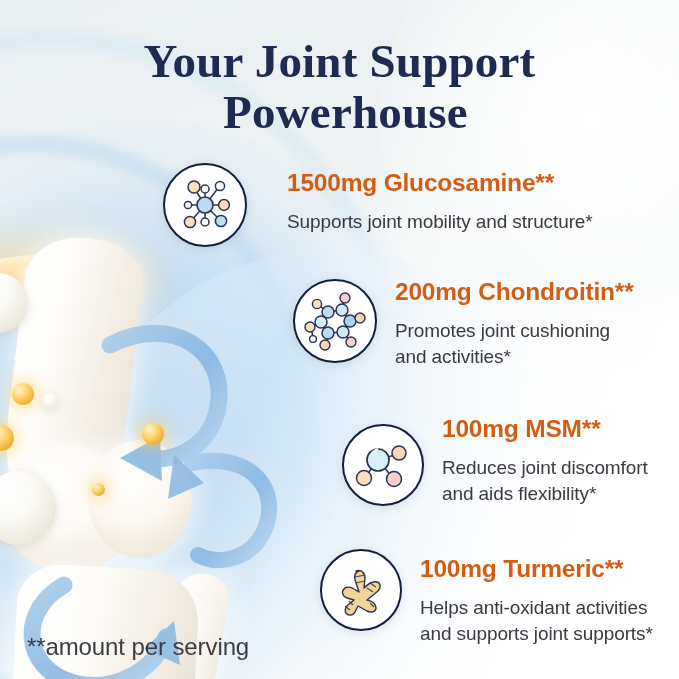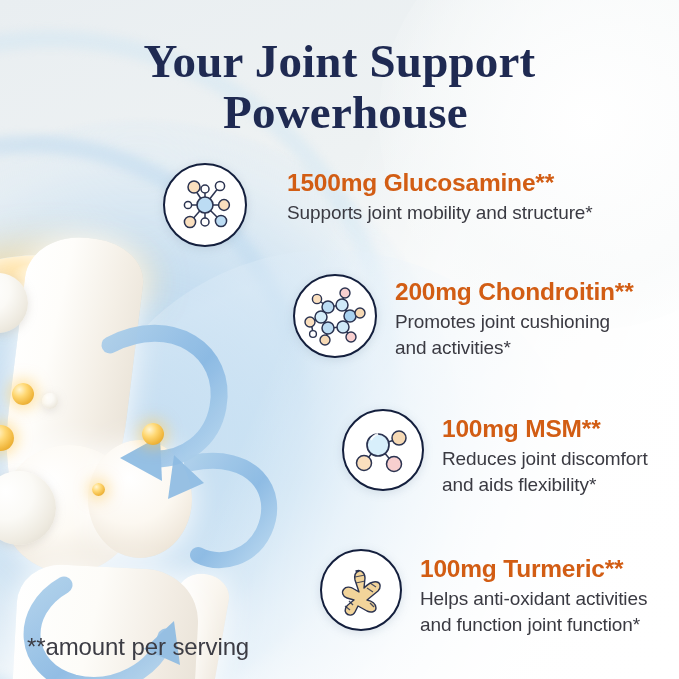--- a/index.html
+++ b/index.html
@@ -114,21 +114,21 @@
     color:#1f2a52;
     letter-spacing:.2px;
     z-index:6;
   }
   .heading .l2 { display:block;padding-left:12px; }
 
   
   .row { position:absolute; display:flex; align-items:flex-start; z-index:7; }
   .row-1 { left:163px; top:163px;gap:22px; }
   .row-2 { left:293px; top:272px;align-items:center; }
-  .row-3 { left:342px; top:409px; }
+  .row-3 { left:342px; top:409px;align-items:flex-end; }
   .row-4 { left:320px; top:549px; }
 
   .badge {
     flex:0 0 auto;
     width:84px; height:84px; border-radius:50%;
     background:#ffffff;
     border:2.2px solid #141f3d;
     display:flex; align-items:center; justify-content:center;
     box-shadow:0 2px 10px rgba(120,140,165,.22);
   }
@@ -137,21 +137,21 @@
   .texts { padding-left:18px; padding-top:6px; }
   .ing-name {
     font-size:24.5px;
     font-weight:700;
     color:#d25d14;
     letter-spacing:-.2px;
     white-space:nowrap;
     line-height:1.15;
   }
   .ing-desc {
-    margin-top:3px;
+    margin-top:12px;
     font-size:19px;
     color:#3a3a42;
     line-height:1.34;
     letter-spacing:-.1px;
     white-space:nowrap;
   }
   .ing-desc span { display:block; }
 
   
   .footnote {
@@ -333,20 +333,20 @@
           <path d="M38 42 l4 4"></path>
           <path d="M17 40 l4 4"></path>
           <path d="M13 45 l5 4"></path>
         </g>
       </svg>
     </div>
     <div class="texts">
       <div class="ing-name">100mg Turmeric**</div>
       <div class="ing-desc">
         <span>Helps anti-oxidant activities</span>
-        <span>and function joint function*</span>
+        <span>and supports joint supports*</span>
       </div>
     </div>
   </div>
 
   <div class="footnote">**amount per serving</div>
 
 </div>
 
 </body></html>

